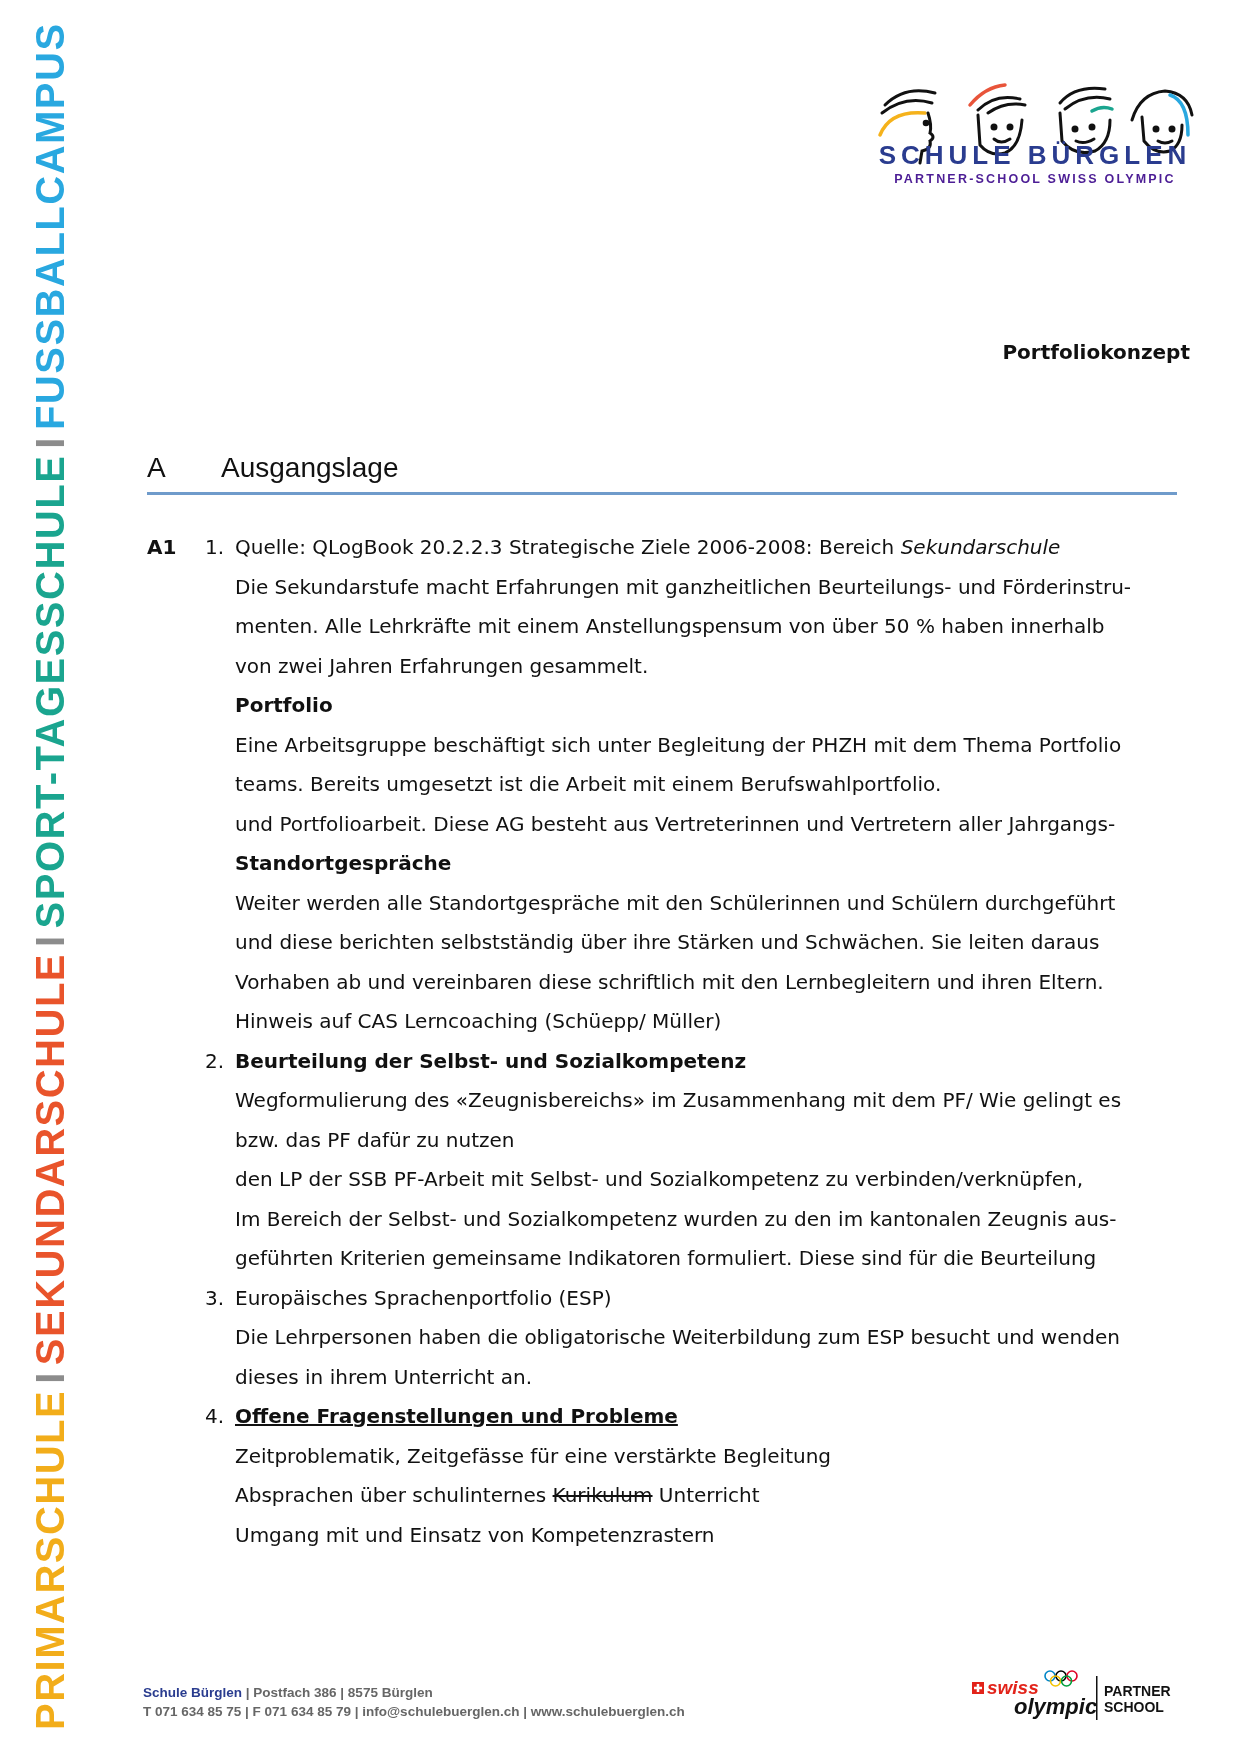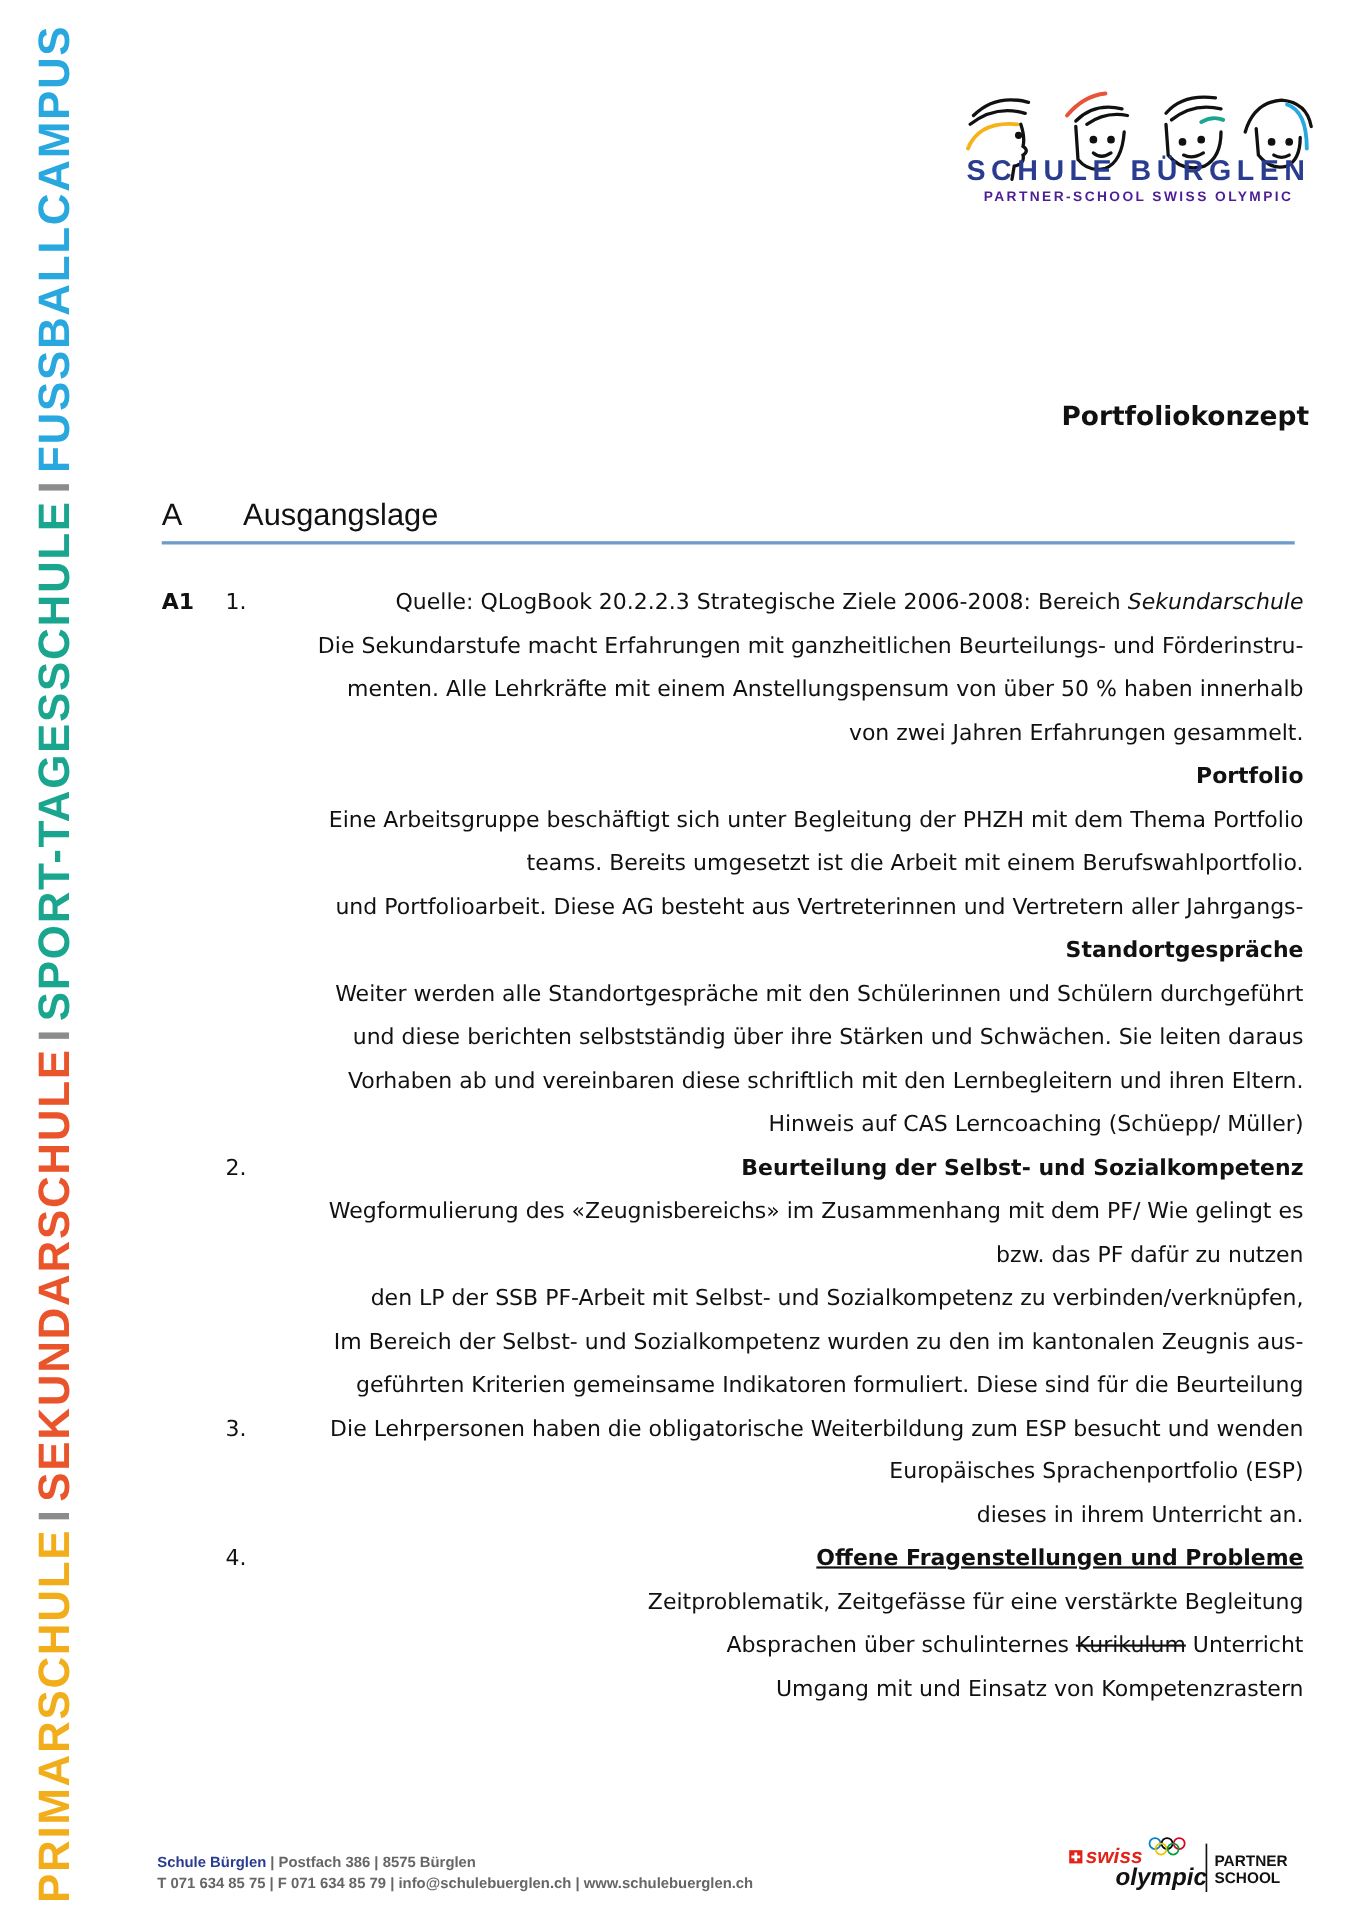--- a/index.html
+++ b/index.html
@@ -6,30 +6,30 @@
   body { width:1240px; height:1754px; position:relative; background:#ffffff; overflow:hidden;
          font-family:"DejaVu Sans", "Liberation Sans", sans-serif; color:#111; }
   .sidebar { position:absolute; left:16px; top:40px; width:60px; height:1690px; }
   .sidebar-inner { position:absolute; left:0; bottom:0; transform-origin:left bottom; transform:rotate(-90deg) translate(0,60px);
                    white-space:nowrap; font-family:"Liberation Sans", sans-serif; font-weight:bold; font-size:40px; letter-spacing:1.5px; line-height:52px; width:1690px; }
   .sidebar-inner span { display:inline-block; }
   .sep { color:#8c8c8c; padding:0 6px; }
   .logo { position:absolute; left:870px; top:50px; width:330px; height:140px; }
   .logo-title { position:absolute; left:870px; top:140px; width:330px; text-align:center; color:#2a3c8f; font-family:"Liberation Sans", sans-serif; font-weight:bold; font-size:26px; letter-spacing:5px; }
   .logo-sub { position:absolute; left:870px; top:172px; width:330px; text-align:center; color:#4c1d95; font-family:"Liberation Sans", sans-serif; font-weight:bold; font-size:12.5px; letter-spacing:2.2px; }
-  .doc-title { position:absolute; right:50px; top:364px; font-weight:bold; font-size:24px; }
+  .doc-title { position:absolute; right:50px; top:340px; font-weight:bold; font-size:20px; }
   .section-head { position:absolute; left:147px; top:452px; font-size:28px; font-family:"Liberation Sans", sans-serif; }
   .section-head .letter { display:inline-block; width:74px; }
   .rule { position:absolute; left:147px; top:492px; width:1030px; height:3px; background:#6f9bcb; }
   .content { position:absolute; left:147px; top:528px; width:1040px; font-size:20px; line-height:39.5px; }
   .a1 { position:absolute; left:0; top:0; font-weight:bold; }
   .items { position:absolute; left:58px; top:0; width:980px; }
   .item { position:relative; padding-left:30px; }
   .num { position:absolute; left:0; top:0; }
-  .line { white-space:nowrap;text-align:right; }
+  .line { white-space:nowrap; }
   .b { font-weight:bold; }
   .i { font-style:italic; }
   .u { text-decoration:underline; font-weight:bold; }
   .s { text-decoration:line-through; }
   .footer-left { position:absolute; left:143px; top:1683px; font-family:"Liberation Sans", sans-serif; font-weight:bold; font-size:13.5px; color:#666; line-height:19px; }
   .footer-left .brand { color:#2a3c8f; }
   .footer-right { position:absolute; left:970px; top:1668px; width:220px; height:60px; }
 </style>
 </head>
 <body>
@@ -107,22 +107,22 @@
       <div class="line b">Beurteilung der Selbst- und Sozialkompetenz</div>
       <div class="line">Wegformulierung des «Zeugnisbereichs» im Zusammenhang mit dem PF/ Wie gelingt es</div>
       <div class="line">bzw. das PF dafür zu nutzen</div>
       <div class="line">den LP der SSB PF-Arbeit mit Selbst- und Sozialkompetenz zu verbinden/verknüpfen,</div>
       <div class="line">Im Bereich der Selbst- und Sozialkompetenz wurden zu den im kantonalen Zeugnis aus-</div>
       <div class="line">geführten Kriterien gemeinsame Indikatoren formuliert. Diese sind für die Beurteilung</div>
     </div>
 
     <div class="item">
       <span class="num">3.</span>
+      <div class="line">Europäisches Sprachenportfolio (ESP)</div>
       <div class="line">Die Lehrpersonen haben die obligatorische Weiterbildung zum ESP besucht und wenden</div>
-      <div class="line">Europäisches Sprachenportfolio (ESP)</div>
       <div class="line">dieses in ihrem Unterricht an.</div>
     </div>
 
     <div class="item">
       <span class="num">4.</span>
       <div class="line"><span class="u">Offene Fragenstellungen und Probleme</span></div>
       <div class="line">Zeitproblematik, Zeitgefässe für eine verstärkte Begleitung</div>
       <div class="line"><span>Absprachen über schulinternes </span><span class="s">Kurikulum</span><span> Unterricht</span></div>
       <div class="line">Umgang mit und Einsatz von Kompetenzrastern</div>
     </div>

